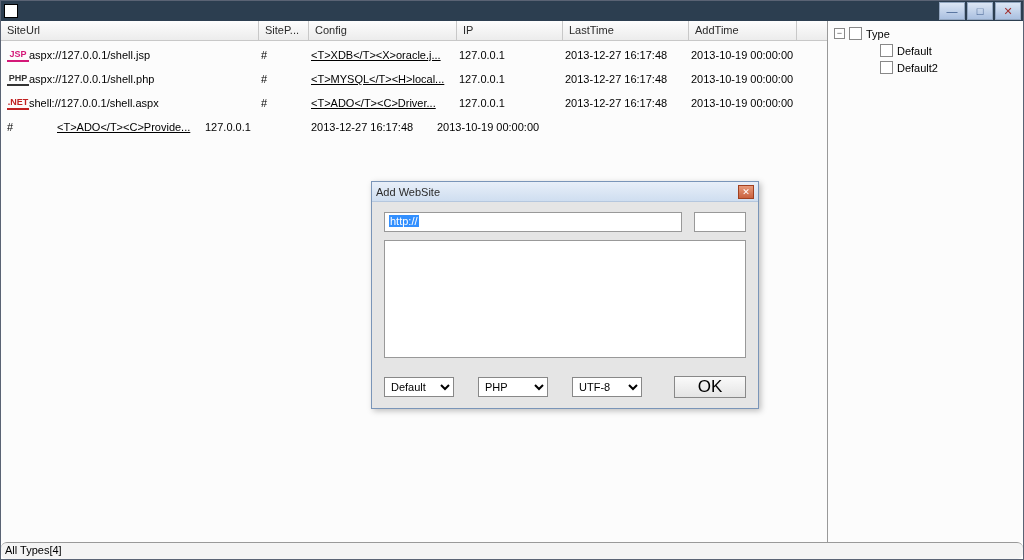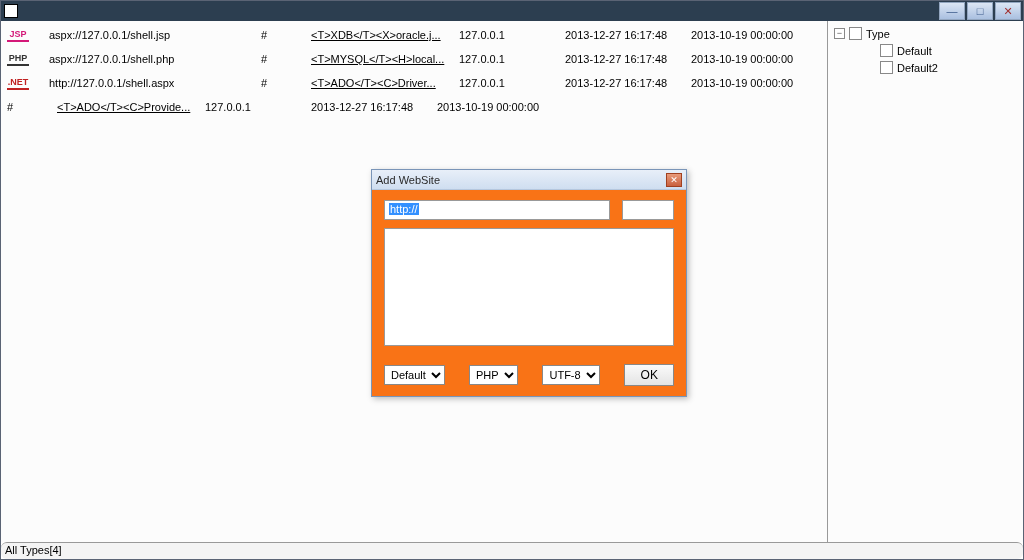--- a/index.html
+++ b/index.html
@@ -86,21 +86,21 @@
   align-items: center;
   height: 24px;
   padding: 0 4px;
 }
 .row .cell {
   padding: 0 2px;
   white-space: nowrap;
   overflow: hidden;
   font-size: 11px;
 }
-.c-url { width: 254px; display: flex; align-items: center; gap: 20px; }
+.c-url { width: 254px; display: flex; align-items: center; gap: 0; }
 .c-sitep { width: 50px; }
 .c-config { width: 148px; text-decoration: underline; }
 .c-ip { width: 106px; }
 .c-last { width: 126px; }
 .c-add { width: 108px; }
 .lang-badge {
   display: inline-block;
   width: 22px;
   height: 14px;
   font-size: 9px;
@@ -138,24 +138,24 @@
   height: 17px;
   border-top: 1px solid #999;
   padding: 1px 4px;
   font-size: 11px;
   background: #f4f4f4;
   border-radius: 6px;
 }
 .dialog {
   position: absolute;
   left: 370px;
-  top: 148px;
-  width: 316px;
+  top: 160px;
+  width: 388px;
   border: 1px solid #7a95b8;
-  background: #f97316;
+  background: #e5e5e5;
   box-shadow: 2px 2px 6px rgba(0,0,0,0.25);
 }
 .dialog-title {
   height: 20px;
   background: linear-gradient(#e8eff9, #cfdef0);
   border-bottom: 1px solid #b5c7de;
   display: flex;
   align-items: center;
   justify-content: space-between;
   padding: 0 4px;
@@ -211,41 +211,49 @@
   background: #fff;
   font-size: 11px;
   padding: 0 2px;
 }
 .dlg-ok {
   margin-left: auto;
   width: 72px;
   height: 22px;
   border: 1px solid #888;
   background: linear-gradient(#fafafa, #e4e4e4);
-  font-size: 12px;
+  font-size: 17px;
   cursor: pointer;
 }
 </style>
 </head>
 <body>
 
 <div class="titlebar">
   <div class="titlebar-left">
     <span class="app-icon"></span>
     <span class="titlebar-text"></span>
   </div>
   <div class="win-controls">
     <div class="win-btn">—</div>
     <div class="win-btn">□</div>
     <div class="win-btn close">✕</div>
   </div>
 </div>
 
 <div class="main-area">
   <div class="left-pane">
+    <div class="list-header">
+      <div class="col col-url">SiteUrl</div>
+      <div class="col col-sitep">SiteP...</div>
+      <div class="col col-config">Config</div>
+      <div class="col col-ip">IP</div>
+      <div class="col col-last">LastTime</div>
+      <div class="col col-add">AddTime</div>
+    </div>
     <div class="list-body" id="list-body">
         <div class="row">
           <div class="cell c-url">
             <span class="lang-badge" style="color:#d41878;border-color:#d41878">JSP</span>
             <span>aspx://127.0.0.1/shell.jsp</span>
           </div>
           <div class="cell c-sitep">#</div>
           <div class="cell c-config">&lt;T&gt;XDB&lt;/T&gt;&lt;X&gt;oracle.j...</div>
           <div class="cell c-ip">127.0.0.1</div>
           <div class="cell c-last">2013-12-27 16:17:48</div>
@@ -258,21 +266,21 @@
           </div>
           <div class="cell c-sitep">#</div>
           <div class="cell c-config">&lt;T&gt;MYSQL&lt;/T&gt;&lt;H&gt;local...</div>
           <div class="cell c-ip">127.0.0.1</div>
           <div class="cell c-last">2013-12-27 16:17:48</div>
           <div class="cell c-add">2013-10-19 00:00:00</div>
         </div>
         <div class="row">
           <div class="cell c-url">
             <span class="lang-badge" style="color:#c02020;border-color:#c02020">.NET</span>
-            <span>http://127.0.0.1/shell.aspx</span>
+            <span>shell://127.0.0.1/shell.aspx</span>
           </div>
           <div class="cell c-sitep">#</div>
           <div class="cell c-config">&lt;T&gt;ADO&lt;/T&gt;&lt;C&gt;Driver...</div>
           <div class="cell c-ip">127.0.0.1</div>
           <div class="cell c-last">2013-12-27 16:17:48</div>
           <div class="cell c-add">2013-10-19 00:00:00</div>
         </div>
         <div class="row">
           <div class="cell c-sitep">#</div>
           <div class="cell c-config">&lt;T&gt;ADO&lt;/T&gt;&lt;C&gt;Provide...</div>

